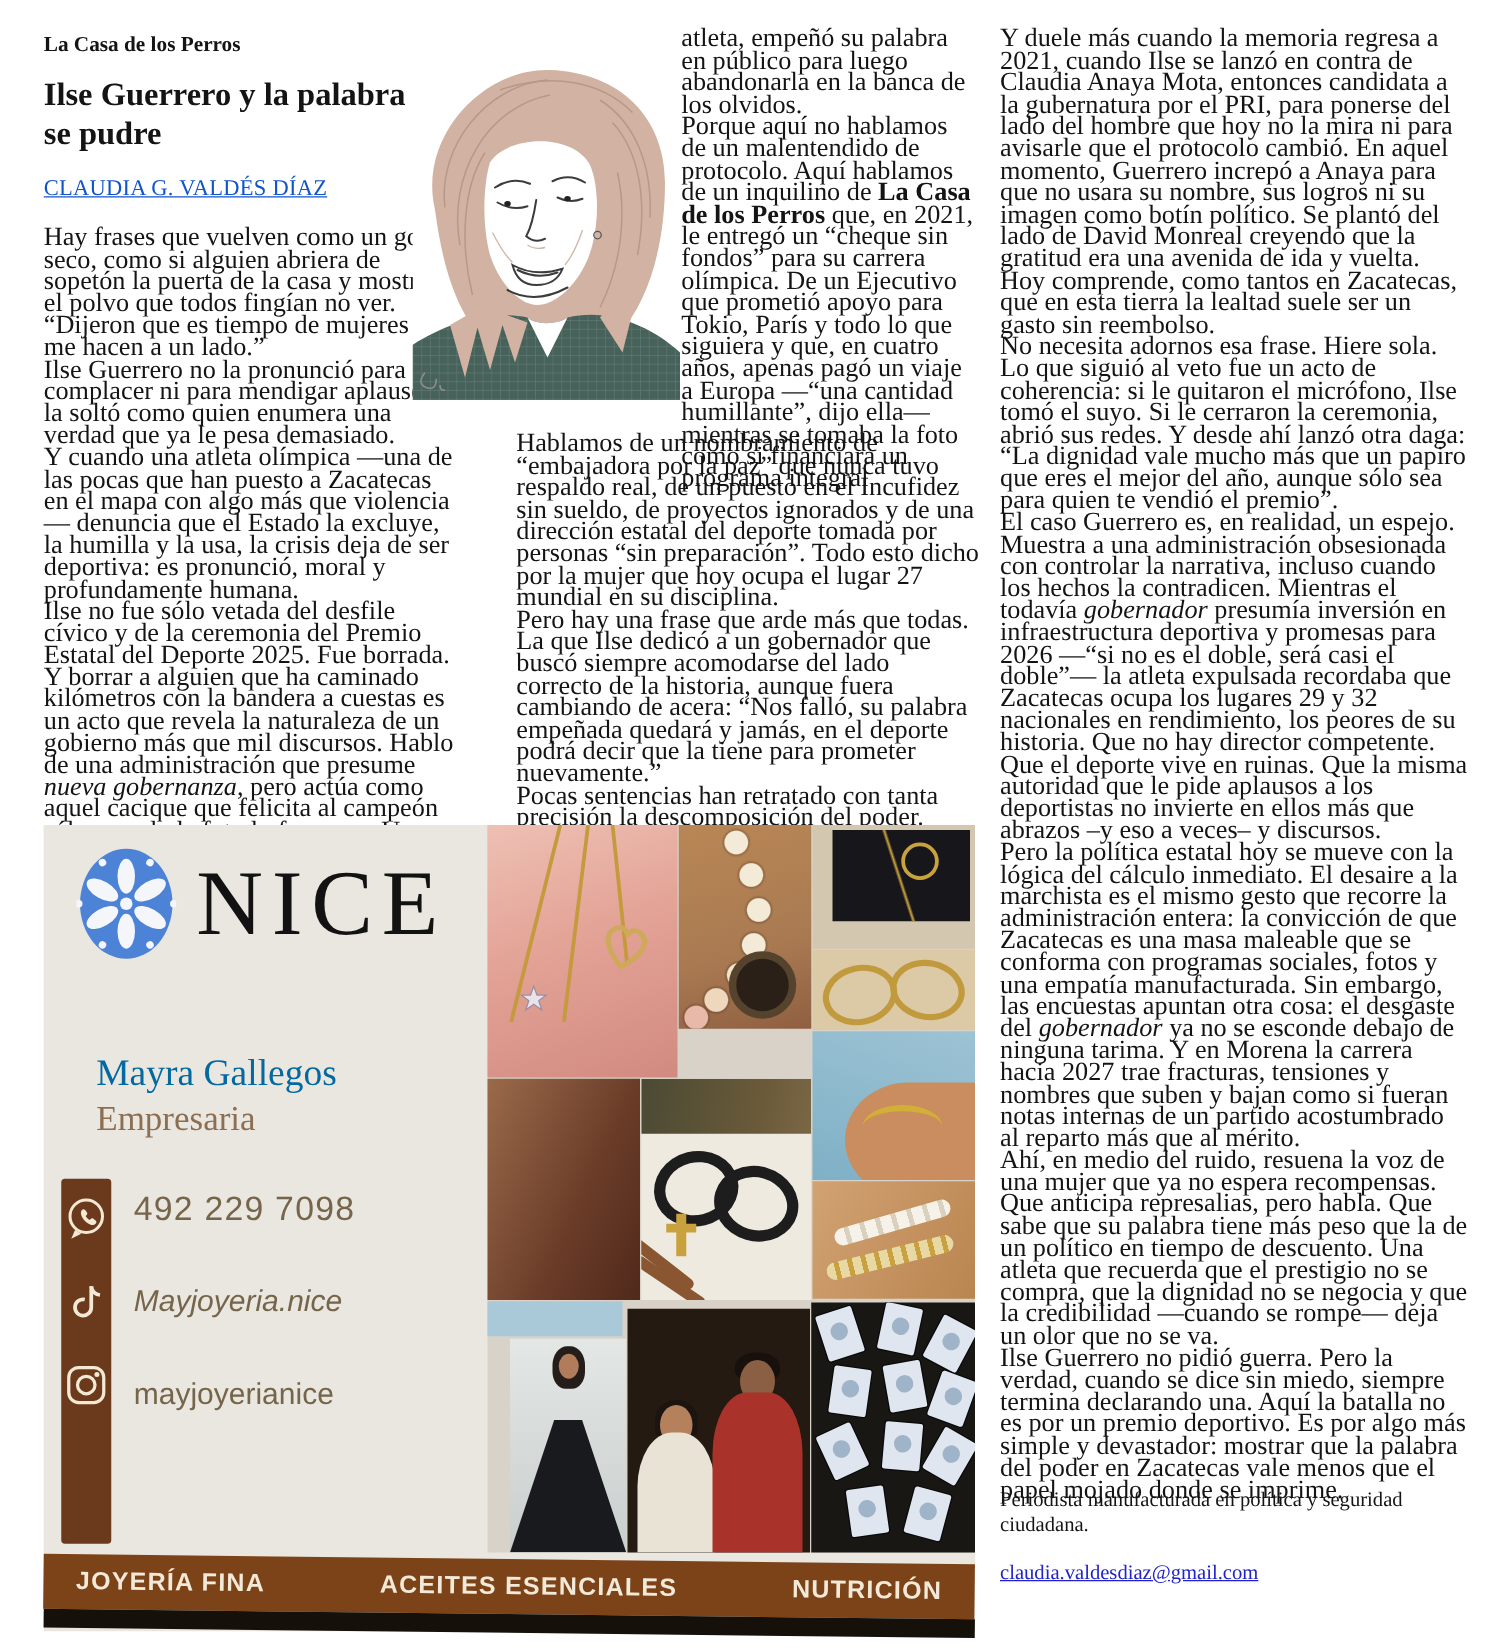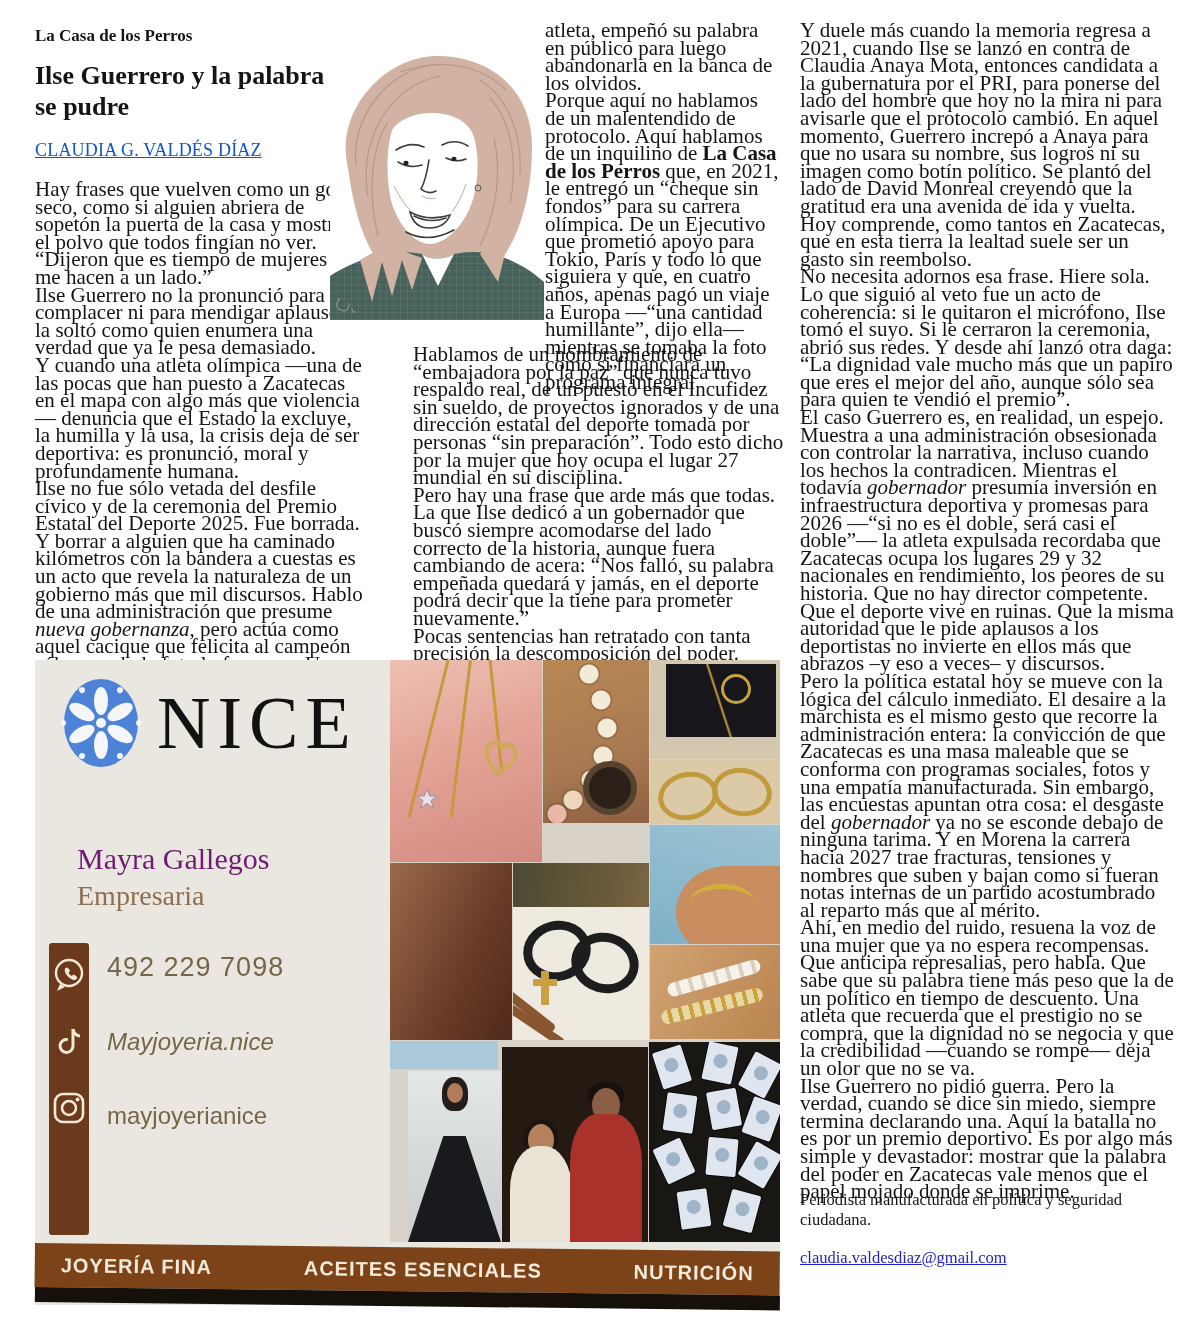--- a/index.html
+++ b/index.html
@@ -21,21 +21,21 @@
   .bio{left:800px;top:1190px;width:374px;font-size:16.5px;line-height:20px;}
   .email{left:800px;top:1248px;font-size:16.5px;color:#2222cc;text-decoration:underline;}
   
   .illustration{left:330px;top:46px;width:214px;height:274px;}
   
   .ad{left:35px;top:660px;width:745px;height:645px;background:#eae7e0;}
   .ad-left{position:absolute;left:0;top:0;width:355px;height:582px;background:#eae7e0;}
   .brand-row{position:absolute;left:26px;top:16px;display:flex;align-items:center;}
   .nice-logo{flex:0 0 auto;}
   .brand{font-family:"Liberation Serif",serif;font-size:74px;letter-spacing:7px;color:#121212;margin-left:16px;line-height:92px;}
-  .owner{position:absolute;left:42px;top:182px;font-size:30px;color:#701a75;}
+  .owner{position:absolute;left:42px;top:182px;font-size:30px;color:#0369a1;}
   .owner2{position:absolute;left:42px;top:220px;font-size:28px;color:#8c6f52;}
   .icon-bar{position:absolute;left:14px;top:283px;width:40px;height:292px;background:#6b3a1c;border-radius:3px;
     display:flex;flex-direction:column;align-items:center;padding-top:14px;box-sizing:border-box;gap:32px;}
   .contact{position:absolute;left:72px;font-family:"Liberation Sans",sans-serif;color:#75654a;}
   .c-phone{top:292px;font-size:27px;letter-spacing:1px;}
   .c-tiktok{top:368px;font-size:24px;font-style:italic;}
   .c-insta{top:442px;font-size:24px;}
   
   .collage{position:absolute;left:355px;top:0;width:390px;height:582px;background:#d8d2c8;}
   .tile{position:absolute;overflow:hidden;}

